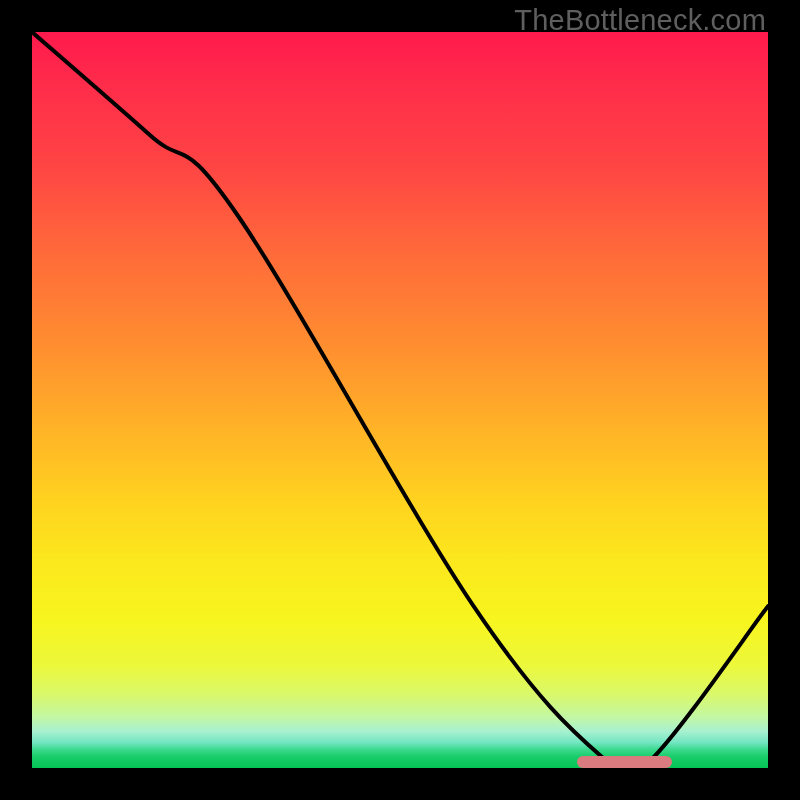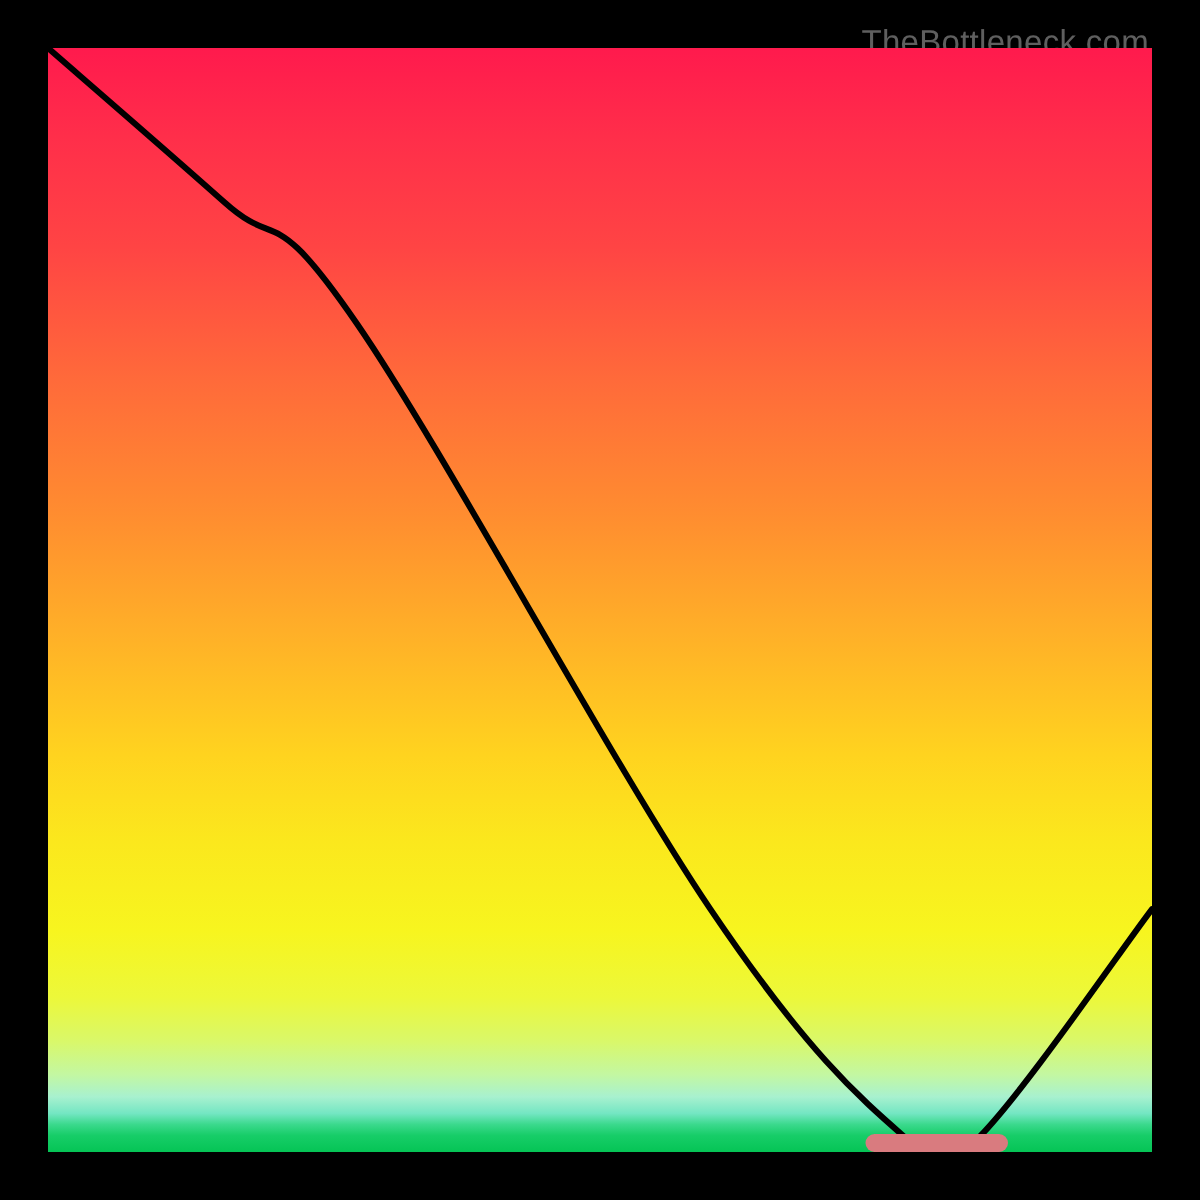--- a/index.html
+++ b/index.html
@@ -39,24 +39,24 @@
       #c3f7a2 93%,
       #a8f1cf 95%,
       #74e6c3 96.5%,
       #3bd98d 97.5%,
       #17cd68 98.5%,
       #05c455 100%
     );
   }
   .attribution {
     position: absolute;
-    top: 15px;
+    top: 4px;
     right: 34px;
     color: #5f5f5f;
-    font-size: 22px;
+    font-size: 29px;
     font-weight: 500;
     letter-spacing: 0.2px;
   }
   svg.curve {
     position: absolute;
     left: 0;
     top: 0;
     width: 736px;
     height: 736px;
   }

